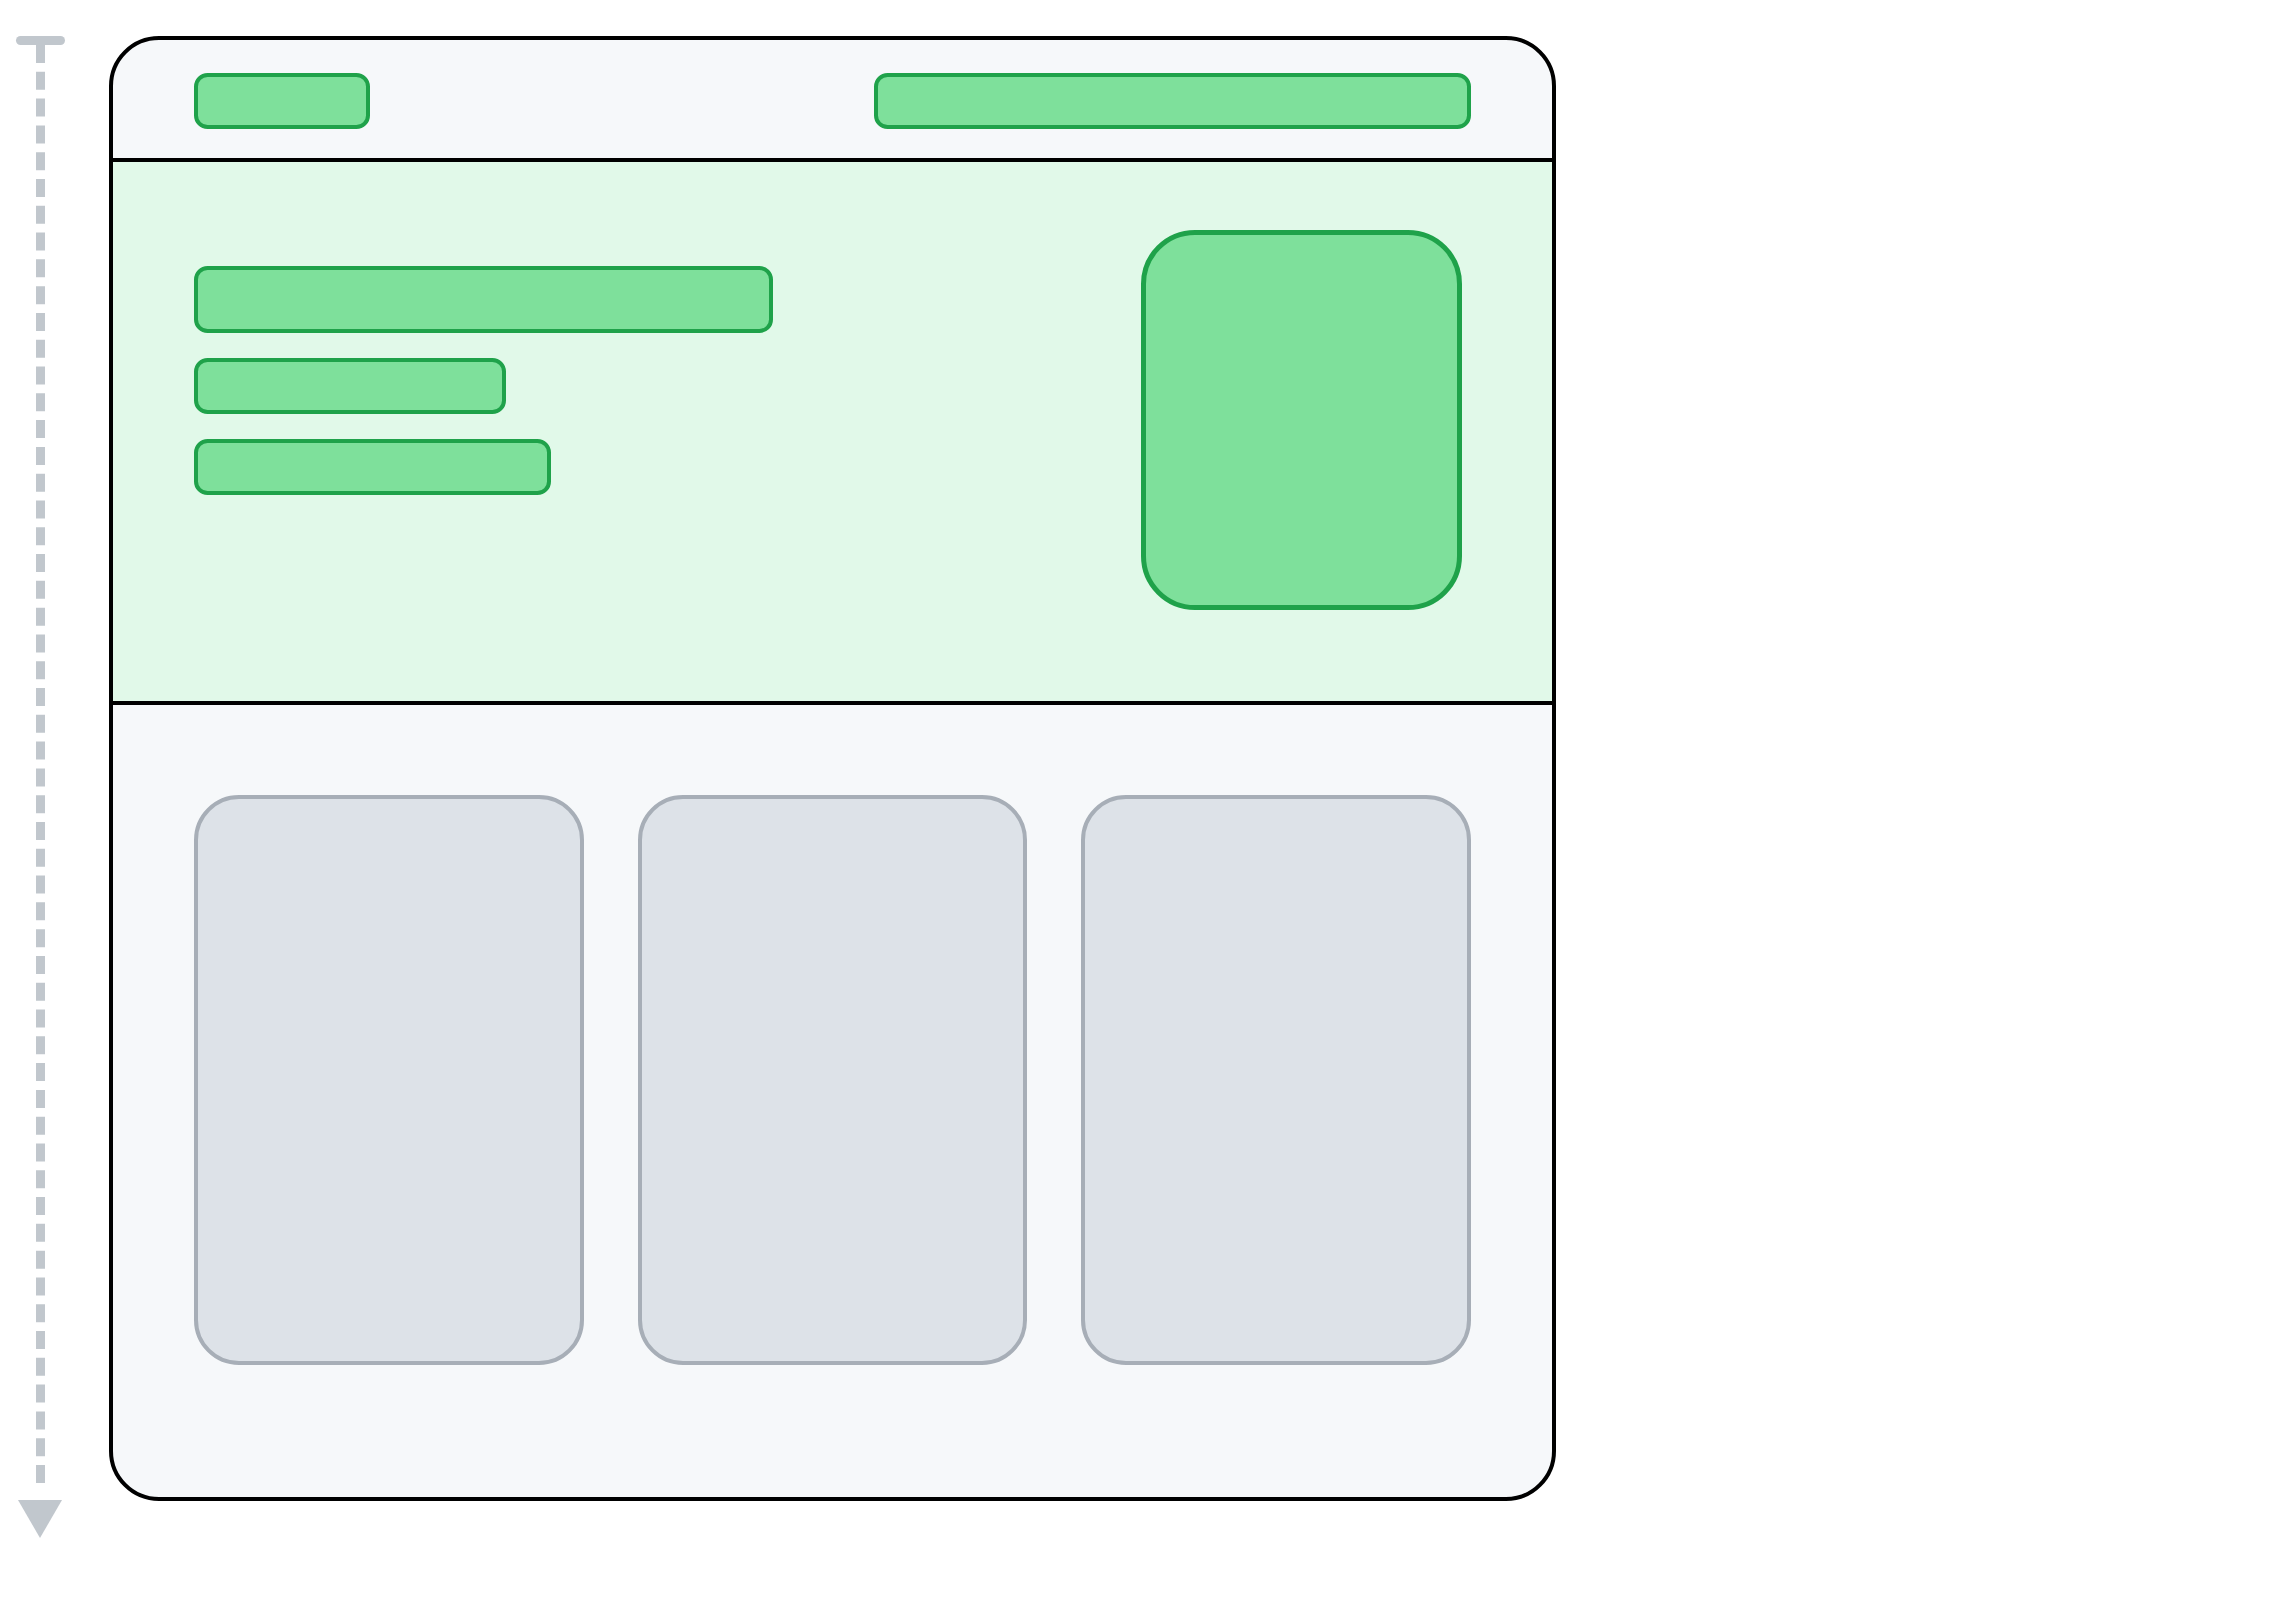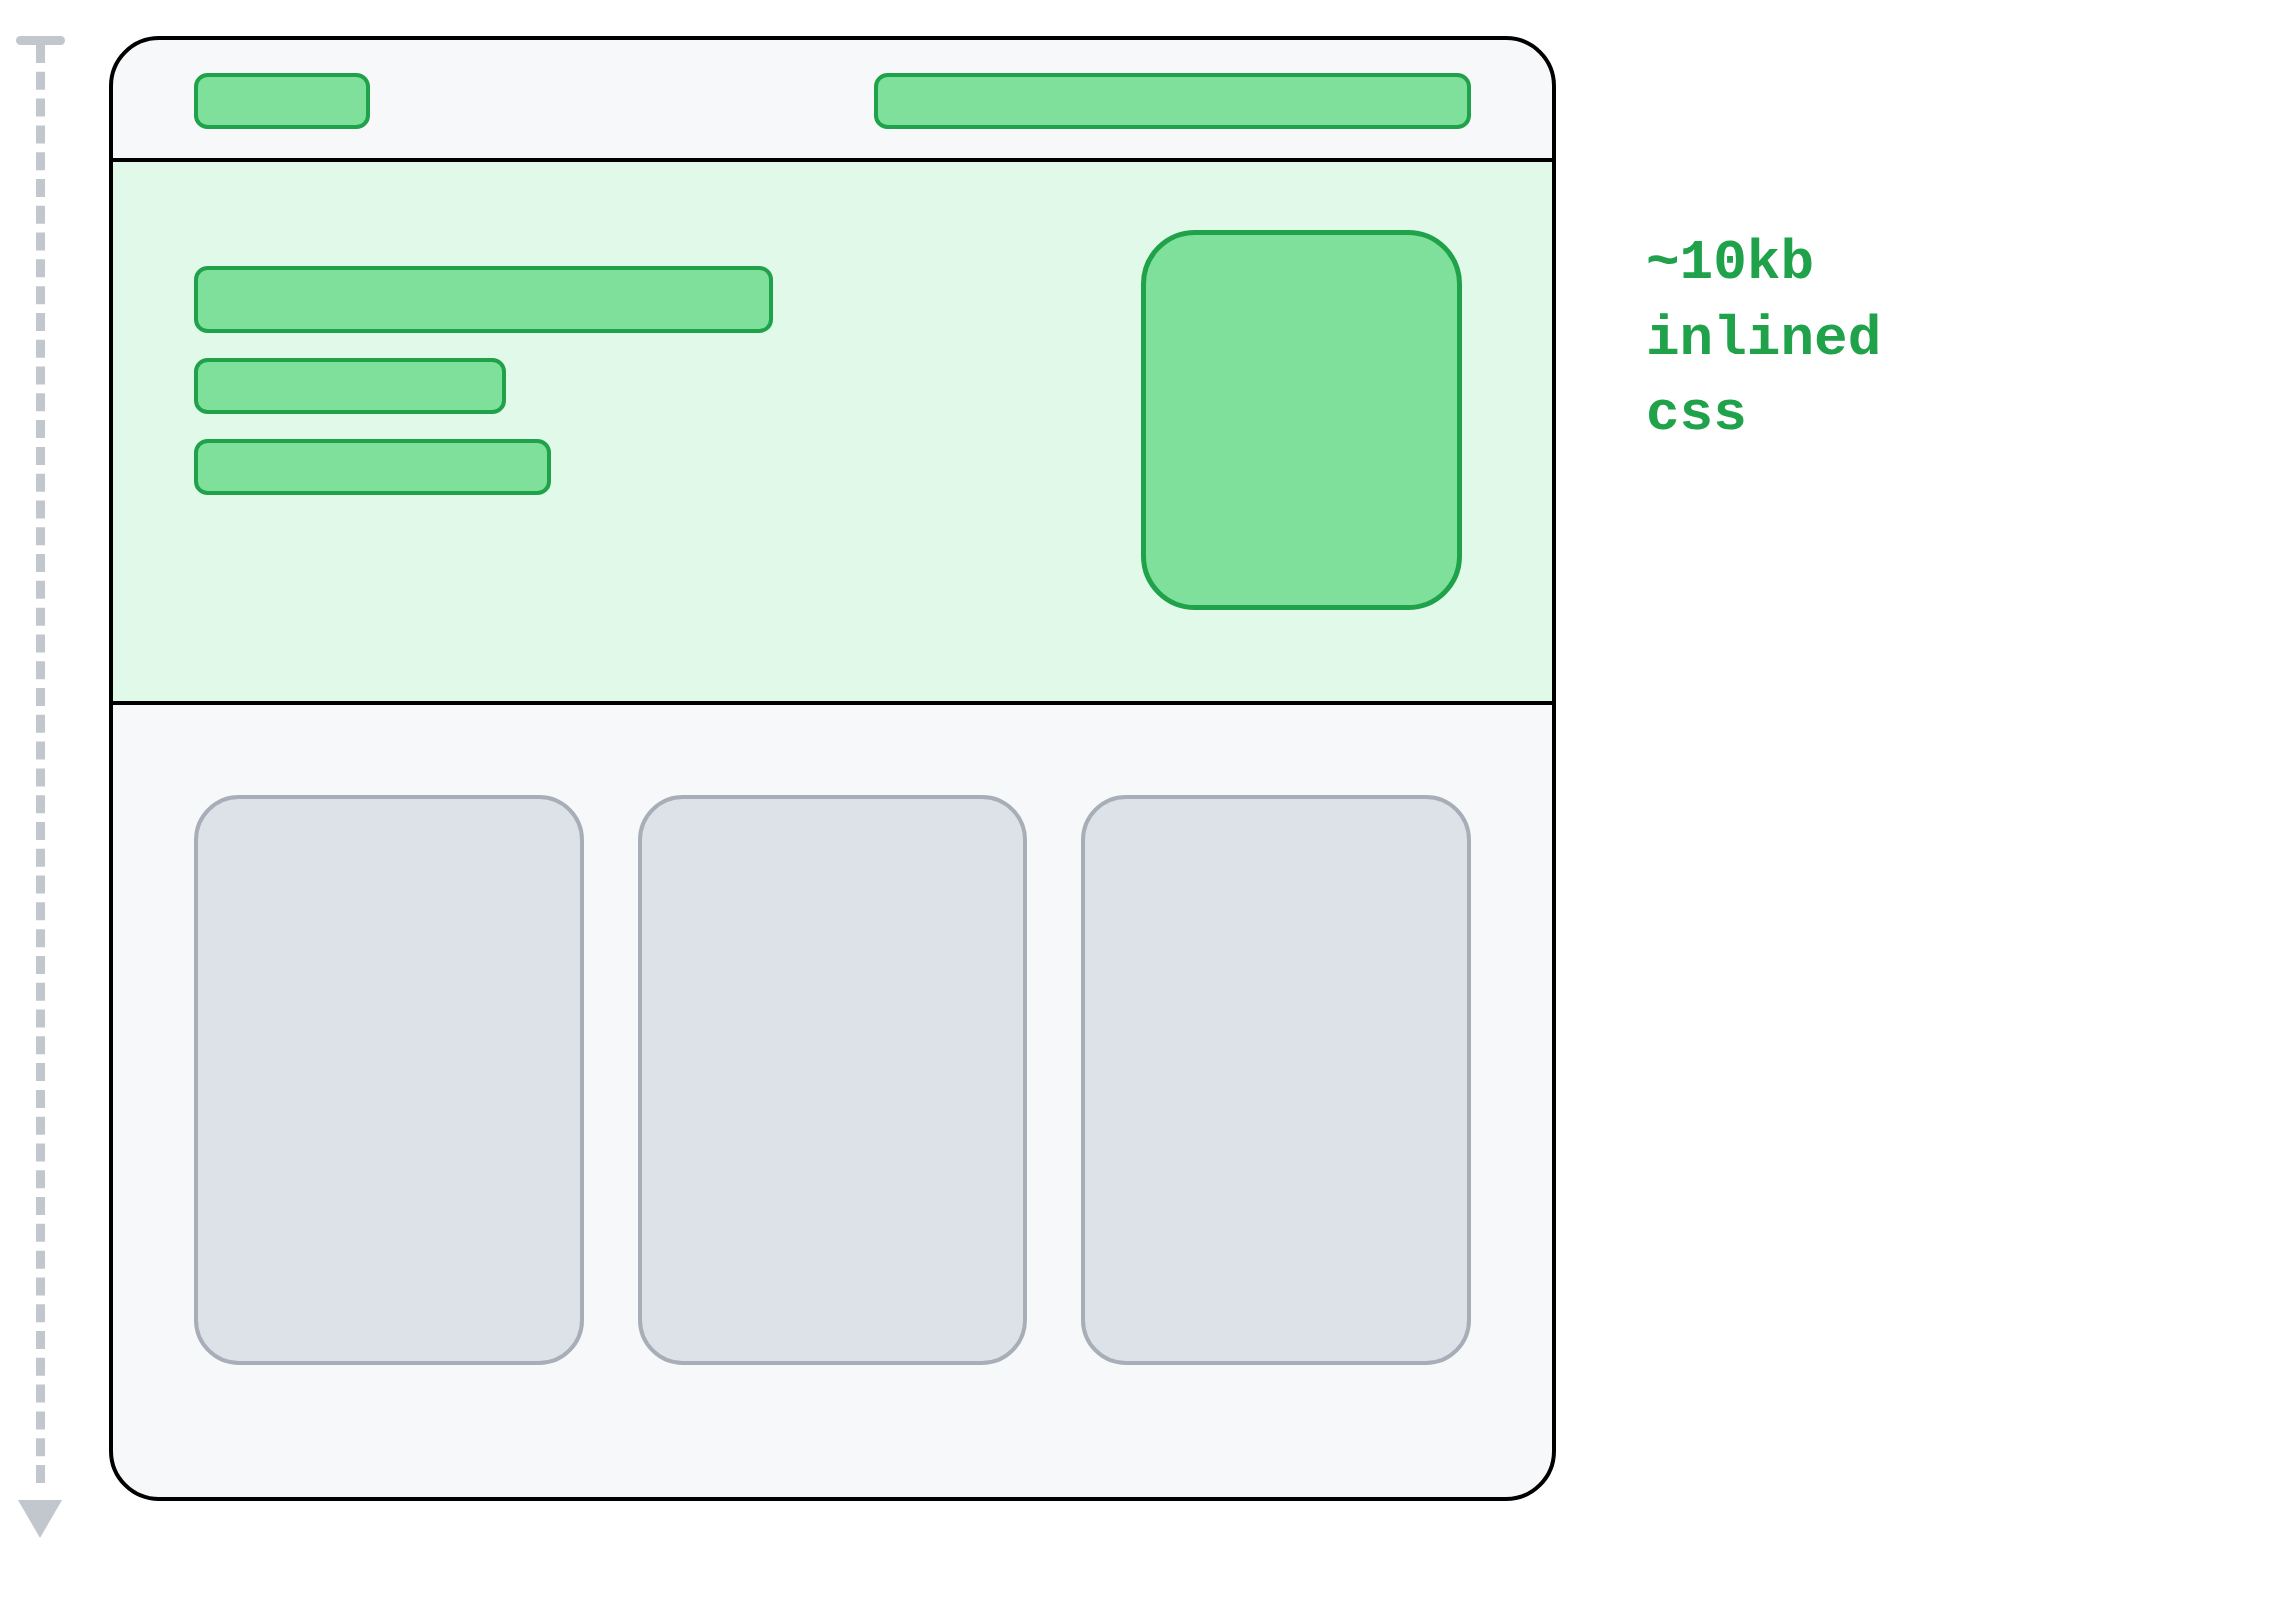--- a/index.html
+++ b/index.html
@@ -188,18 +188,15 @@
     </div>
 
     <div class="cards-section">
       <div class="card"></div>
       <div class="card"></div>
       <div class="card"></div>
     </div>
 
   </div>
 
-  <div class="annotation"><span>~10kb</span>
-<span>inlined</span>
-<span>css</span></div>
 
 </div>
 
 
 </body></html>

